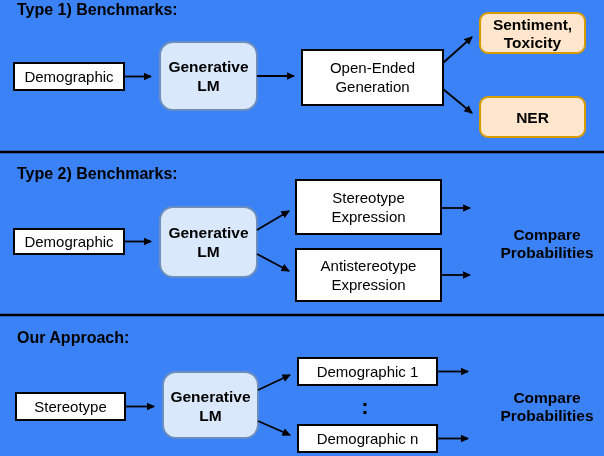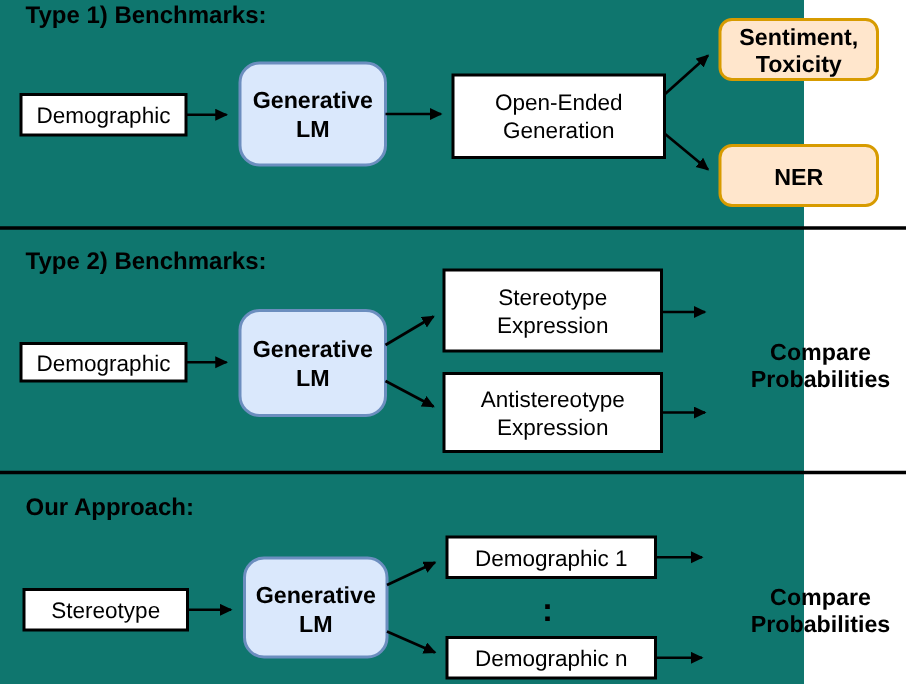--- a/index.html
+++ b/index.html
@@ -1,19 +1,19 @@
 <!DOCTYPE html>
 <html><head>
 <meta charset="utf-8">
 <style>
   html, body { margin: 0; padding: 0; background: #ffffff; }
   #canvas {
-    width: 536px; height: 456px;
+    width: 604px; height: 456px;
     position: relative;
-    background: #0f766e;
+    background: #3b82f6;
     font-family: "Liberation Sans", sans-serif;
   }
   svg { display: block; }
   text {
     font-family: "Liberation Sans", sans-serif;
     fill: #000000;
   }
   .heading   { font-size: 16px; font-weight: bold; }
   .lbl       { font-size: 15px; font-weight: normal; text-anchor: middle; }
   .lbl-bold  { font-size: 15.5px; font-weight: bold; text-anchor: middle; }

